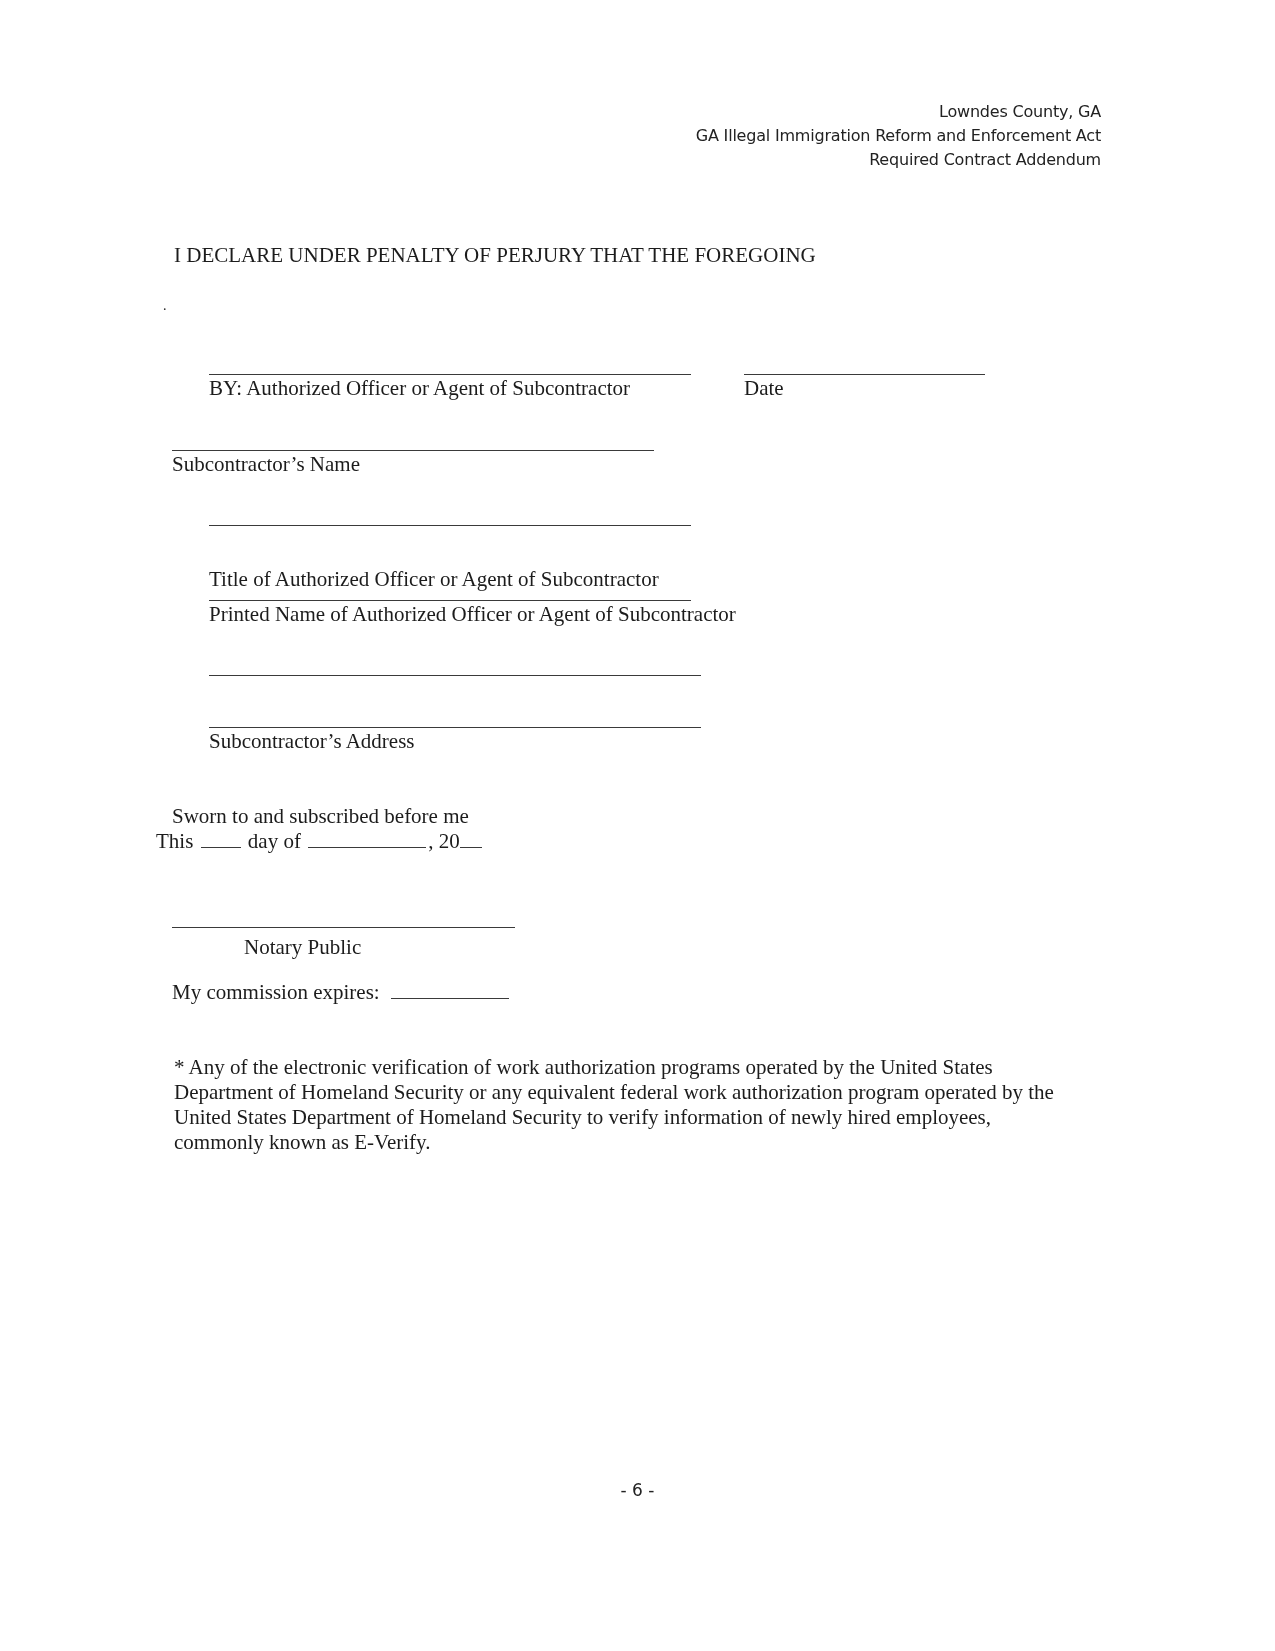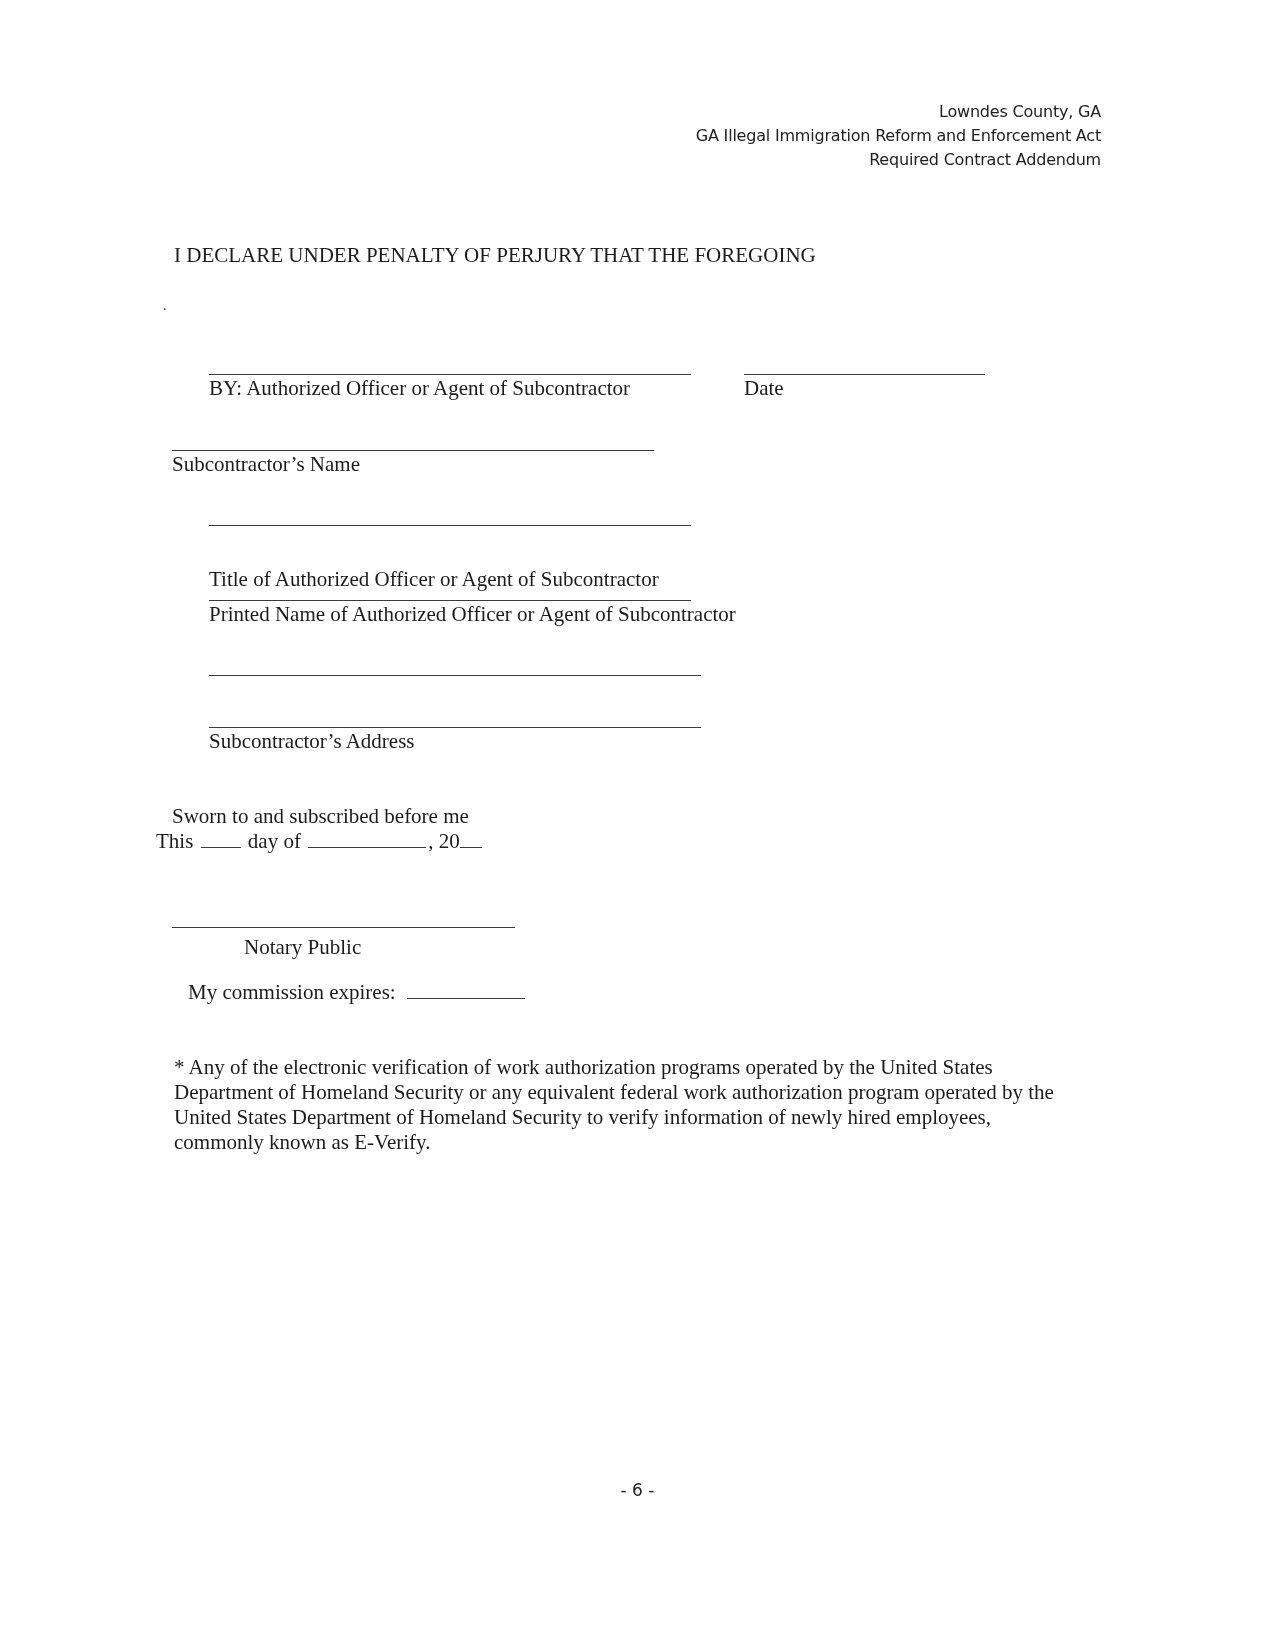--- a/index.html
+++ b/index.html
@@ -54,21 +54,21 @@
 <div class="label serif" style="left:156px; top:829px;">
   <span>This</span>
   <span class="blank" style="width:40px;"></span>
   <span>day of</span>
   <span class="blank" style="width:118px;"></span><span>, 20</span><span class="blank" style="width:22px; margin-left:0;"></span>
 </div>
 
 <div class="rule" style="left:172px; top:927px; width:343px;"></div>
 <div class="label serif" style="left:244px; top:929px;margin-top:6px;">Notary Public</div>
 
-<div class="label serif" style="left:188px; top:980px;">
+<div class="label serif" style="left:172px; top:980px;">
   <span>My commission expires:</span>
   <span class="blank" style="width:118px; margin-left:6px;"></span>
 </div>
 
 <div class="abs serif footnote">
   <div>*  Any of the electronic verification of work authorization programs operated by the United States</div>
   <div>Department of Homeland Security or any equivalent federal work authorization program operated by the</div>
   <div>United States Department of Homeland Security to verify information of newly hired employees,</div>
   <div>commonly known as E-Verify.</div>
 </div>

